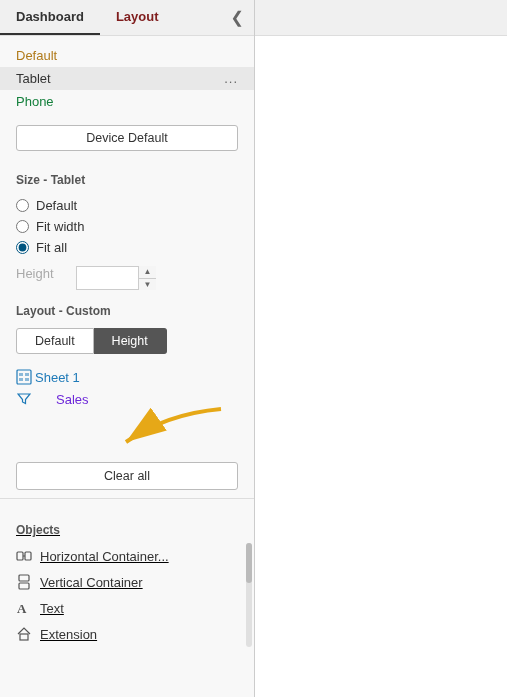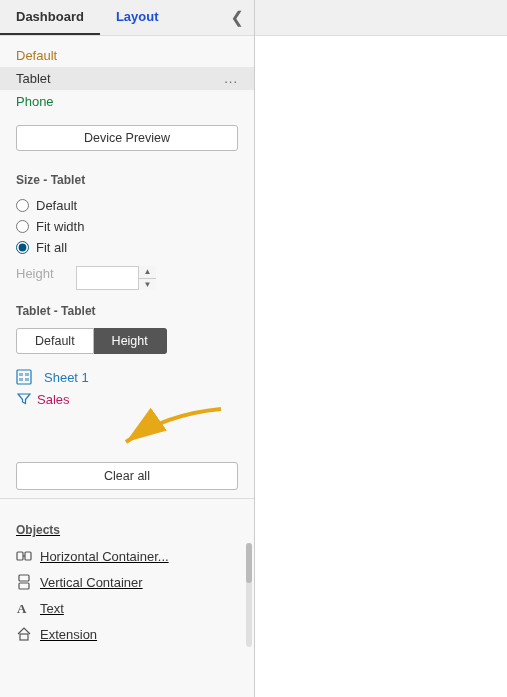--- a/index.html
+++ b/index.html
@@ -43,21 +43,21 @@
       border-bottom: 2px solid transparent;
       height: 100%;
       display: flex;
       align-items: center;
     }
     .tab-item.active {
       color: #333;
       border-bottom: 2px solid #333;
     }
     .tab-item.layout-tab {
-      color: #1d4ed8;
+      color: #7f1d1d;
     }
     .tab-close {
       margin-left: auto;
       padding: 8px 10px;
       cursor: pointer;
       color: #666;
       font-size: 16px;
       display: flex;
       align-items: center;
     }
@@ -203,38 +203,38 @@
     .sheet-area {
       padding: 8px 16px 4px 16px;
     }
     .sheet-item {
       display: flex;
       align-items: center;
       padding: 3px 0;
       font-size: 13px;
       color: #1e7ab8;
       cursor: pointer;
-      gap: 12px;
+      gap: 3px;
     }
     .sheet-icon {
       width: 16px;
       height: 16px;
       display: inline-flex;
       align-items: center;
       justify-content: center;
       flex-shrink: 0;
     }
     .filter-item {
       display: flex;
       align-items: center;
       padding: 3px 0;
       font-size: 13px;
-      color: #be185d;
-      cursor: pointer;
-      gap: 5px;
+      color: #6d28d9;
+      cursor: pointer;
+      gap: 24px;
     }
 
     
     .arrow-container {
       position: relative;
       height: 40px;
       margin: 0 0 0 16px;
     }
     .arrow-svg {
       position: absolute;
@@ -351,21 +351,21 @@
         <div class="nav-item selected">
           <span>Tablet</span>
           <span class="nav-dots">...</span>
         </div>
         <div class="nav-item phone-item">
           <span>Phone</span>
         </div>
       </div>
 
       
-      <button class="device-preview-btn">Device Preview</button>
+      <button class="device-preview-btn">Device Default</button>
 
       
       <div class="section-title">Size - Tablet</div>
       <div class="radio-group">
         <label class="radio-item">
           <input type="radio" name="size" style="">
           <span>Default</span>
         </label>
         <label class="radio-item">
           <input type="radio" name="size" style="">
@@ -383,21 +383,21 @@
         <div class="height-input-wrap">
           <input type="text" class="height-input" value="" style="">
           <div class="height-spinners">
             <button class="height-spinner-btn">▲</button>
             <button class="height-spinner-btn">▼</button>
           </div>
         </div>
       </div>
 
       
-      <div class="section-title">Tablet - Tablet</div>
+      <div class="section-title">Layout - Custom</div>
       <div class="layout-buttons">
         <button class="layout-btn">Default</button>
         <button class="layout-btn active">Height</button>
       </div>
 
       
       <div class="sheet-area">
         <div class="sheet-item">
           <span class="sheet-icon">
             <svg width="16" height="16" viewBox="0 0 16 16" fill="none">

